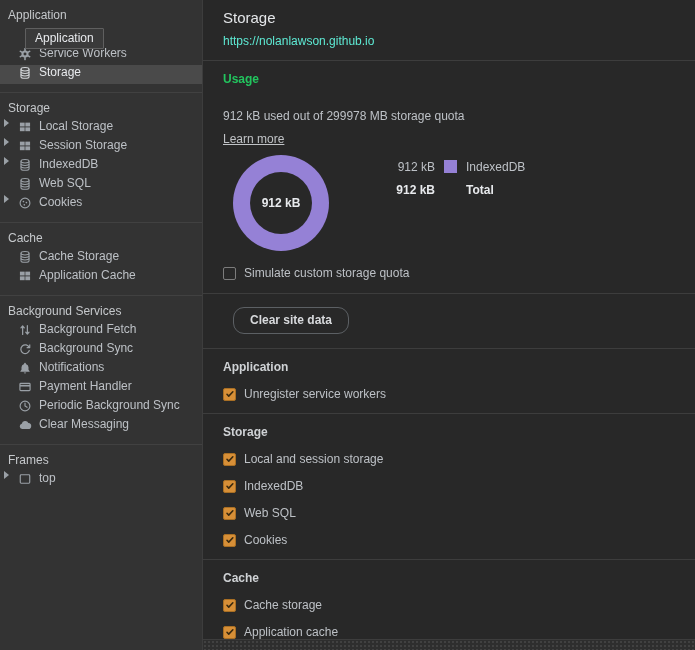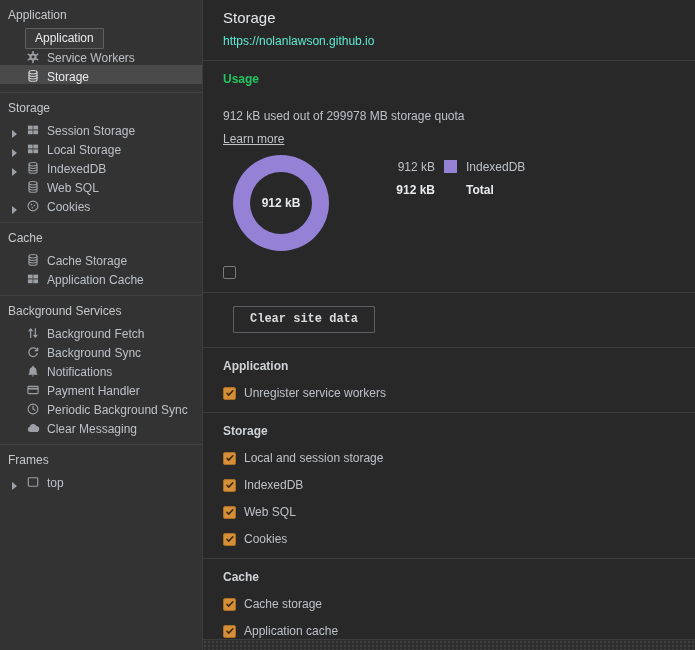--- a/index.html
+++ b/index.html
@@ -9,21 +9,21 @@
     font-family:"Liberation Sans",sans-serif;font-size:12px;
     -webkit-font-smoothing:antialiased;
   }
   .app{display:flex;width:695px;height:650px}
 
   
   .sidebar{width:202px;flex:none;background:#333333;border-right:1px solid #3d3d3d;position:relative}
   .sb-section{border-bottom:1px solid #414141;padding:5px 0 8px}
   .sb-section:last-child{border-bottom:none}
   .sb-header{padding:3px 8px 4px;color:#c5c8cb}
-  .sb-row{display:flex;align-items:flex-end;height:19px;padding-left:12px;cursor:pointer;white-space:nowrap}
+  .sb-row{display:flex;align-items:flex-start;height:19px;padding-left:4px;cursor:pointer;white-space:nowrap}
   .sb-row.selected{background:#4a4a4a;color:#e8eaed}
   .sb-row.selected .icon{color:#d4d7da}
   .spacer-row{height:20px}
   .arrow{width:11px;flex:none;display:flex;align-items:center}
   .tri{width:0;height:0;border-left:5px solid #9aa0a6;border-top:4px solid transparent;border-bottom:4px solid transparent}
   .icon{width:16px;height:16px;flex:none;margin:0 6px 0 2px;color:#9aa0a6;display:flex;align-items:center;justify-content:center}
   .icon svg{width:14px;height:14px;display:block}
   .tooltip{
     position:absolute;left:25px;top:28px;z-index:5;
     background:#3a3a3a;border:1px solid #5f5f5f;border-radius:1px;
@@ -46,22 +46,22 @@
   .lg-row{display:grid;grid-template-columns:50px 13px auto;gap:0 9px;align-items:center;height:23px}
   .lg-val{text-align:right}
   .lg-swatch{width:13px;height:13px}
   .lg-row.total{font-weight:700;color:#e8eaed}
   .sim-row{margin-top:15px;display:flex;align-items:center}
   .checkbox{width:13px;height:13px;border-radius:2px;flex:none;margin-right:8px;box-sizing:border-box;cursor:pointer}
   .checkbox.unchecked{border:1px solid #7c7c7c;background:transparent}
   .checkbox.checked{background:#d78f37;border:1px solid #a96f24;display:flex;align-items:center;justify-content:center}
   .checkbox.checked svg{width:10px;height:10px;display:block}
   .clear-block{padding:13px 20px 14px;border-bottom:1px solid #3d3d3d}
-  .clear-btn{display:inline-block;margin-left:10px;background:transparent;border:1px solid #5c6064;border-radius:1px;
-    color:#d8dadd;font-weight:700;font-size:12px;font-family:Liberation Mono, monospace;padding:5px 16px 6px;cursor:pointer}
+  .clear-btn{display:inline-block;margin-left:10px;background:transparent;border:1px solid #5c6064;border-radius:11px;
+    color:#d8dadd;font-weight:700;font-size:12px;font-family:Liberation Sans, sans-serif;padding:5px 16px 6px;cursor:pointer}
   .m-section{padding:11px 20px 12px;border-bottom:1px solid #3d3d3d}
   .m-section.last{border-bottom:none}
   .ms-header{font-weight:700;color:#cfd2d5}
   .ms-row{display:flex;align-items:center;margin-top:13px;height:14px}
   .bottom-strip{position:absolute;left:0;right:0;bottom:0;height:10px;
     background-color:#2e2e2e;
     background-image:radial-gradient(#414141 1px,transparent 1.3px);
     background-size:4px 4px;border-top:1px solid #3d3d3d}
 </style>
 </head>
@@ -159,32 +159,32 @@
       <div class="sb-header">Storage</div>
       <div class="sb-row">
         <span class="arrow">
             <span class="tri"></span>
           </span>
         <span class="icon">
             <svg viewBox="0 0 16 16">
               <use href="#i-table"></use>
             </svg>
           </span>
-        <span>Session Storage</span>
+        <span>Local Storage</span>
       </div>
       <div class="sb-row">
         <span class="arrow">
             <span class="tri"></span>
           </span>
         <span class="icon">
             <svg viewBox="0 0 16 16">
               <use href="#i-table"></use>
             </svg>
           </span>
-        <span>Local Storage</span>
+        <span>Session Storage</span>
       </div>
       <div class="sb-row">
         <span class="arrow">
             <span class="tri"></span>
           </span>
         <span class="icon">
             <svg viewBox="0 0 16 16">
               <use href="#i-db"></use>
             </svg>
           </span>
@@ -333,20 +333,21 @@
           <div class="lg-row total">
             <span class="lg-val">912 kB</span>
             <span></span>
             <span>Total</span>
           </div>
         </div>
       </div>
 
       <div class="sim-row">
         <span class="checkbox unchecked"></span>
+        <span>Simulate custom storage quota</span>
       </div>
     </div>
 
     <div class="clear-block">
       <button class="clear-btn">Clear site data</button>
     </div>
 
     <div class="m-section">
       <div class="ms-header">Application</div>
       <div class="ms-row">

